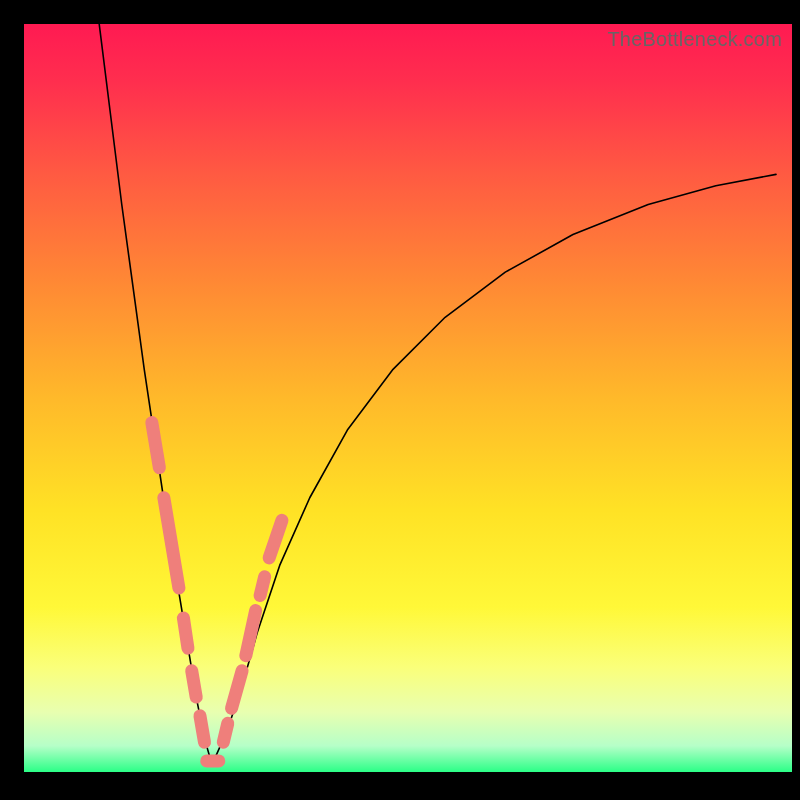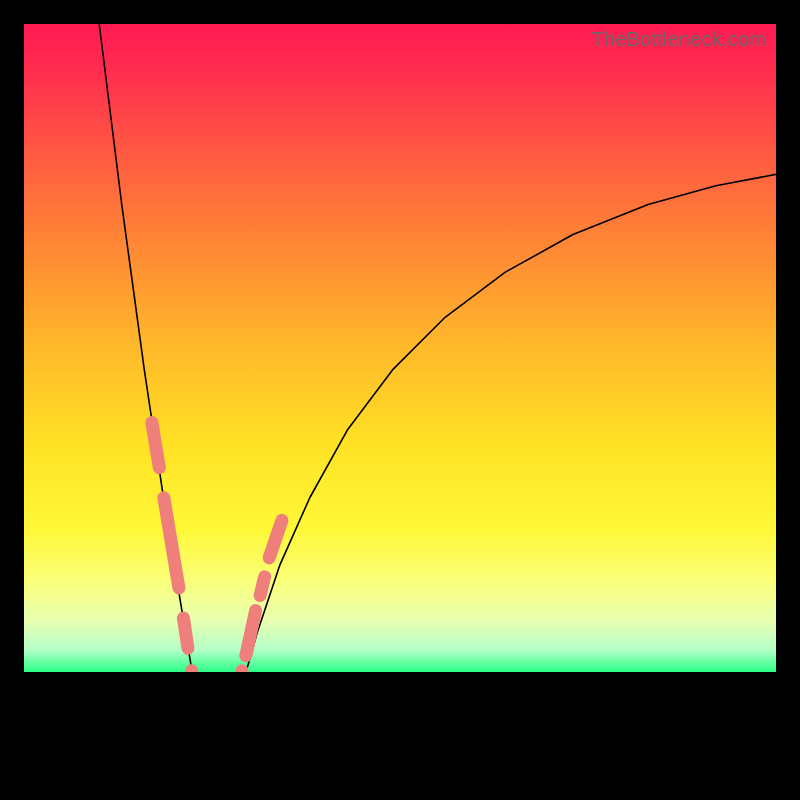--- a/index.html
+++ b/index.html
@@ -15,22 +15,23 @@
     position: absolute;
     left: 0; top: 0;
     width: 800px; height: 800px;
     background: #000;
   }
   .plot-area {
     position: absolute;
     left: 24px;
     top: 24px;
     width: 752px;
-    height: 648px;
+    height: 748px;
     overflow: hidden;
+    padding-left: 16px;
   }
   .gradient {
     position: absolute;
     left: 0; top: 0; right: 0; bottom: 0;
   }
   .watermark {
     position: absolute;
     top: 4px;
     right: 10px;
     color: #666;

